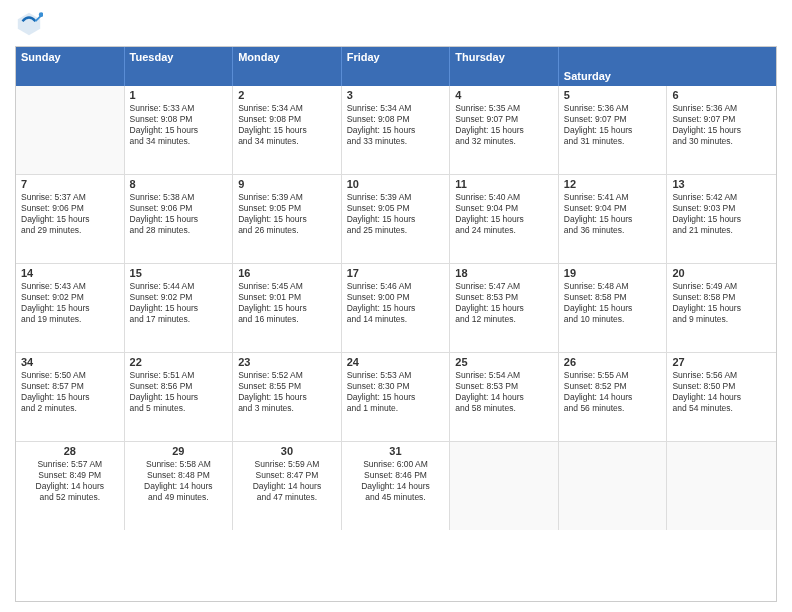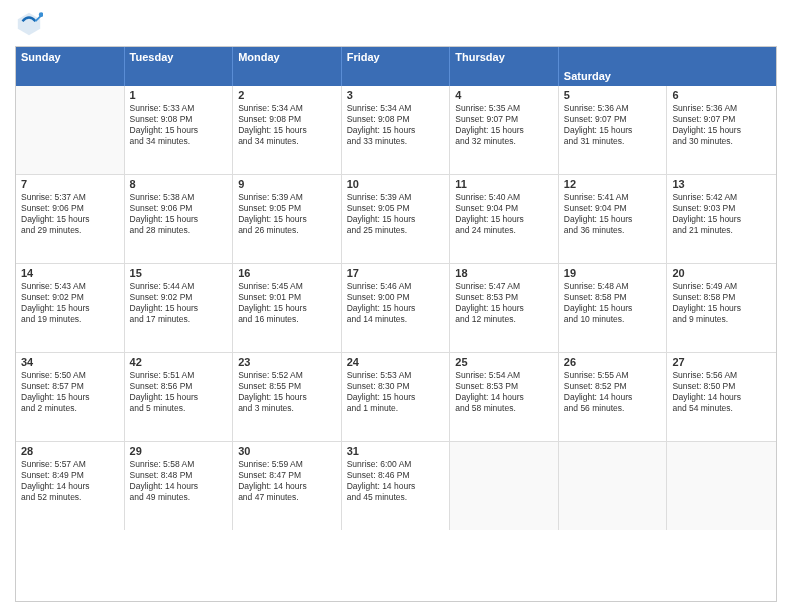--- a/index.html
+++ b/index.html
@@ -81,21 +81,21 @@
     .cal-body {
       display: flex;
       flex-direction: column;
     }
     .cal-row {
       display: grid;
       grid-template-columns: repeat(7, 1fr);
       border-bottom: 1px solid #ddd;
       flex: 1;
     }
-    .cal-row:last-child { border-bottom: none; }
+    .cal-row:last-child { border-bottom: none; text-align: center; }
     .cal-cell {
       border-right: 1px solid #ddd;
       padding: 3px 5px;
       font-size: 9px;
       color: #333;
       min-height: 88px;
       vertical-align: top;
     }
     .cal-cell:last-child { border-right: none; }
     .cal-cell.empty { background: #f9f9f9; }
@@ -294,21 +294,21 @@
         </div>
         <div class="cal-row">
           <div class="cal-cell">
             <span class="day-num">34</span>
             <span class="cell-line">Sunrise: 5:50 AM</span>
             <span class="cell-line">Sunset: 8:57 PM</span>
             <span class="cell-line">Daylight: 15 hours</span>
             <span class="cell-line">and 2 minutes.</span>
           </div>
           <div class="cal-cell">
-            <span class="day-num">42</span>
+            <span class="day-num">22</span>
             <span class="cell-line">Sunrise: 5:51 AM</span>
             <span class="cell-line">Sunset: 8:56 PM</span>
             <span class="cell-line">Daylight: 15 hours</span>
             <span class="cell-line">and 5 minutes.</span>
           </div>
           <div class="cal-cell">
             <span class="day-num">23</span>
             <span class="cell-line">Sunrise: 5:52 AM</span>
             <span class="cell-line">Sunset: 8:55 PM</span>
             <span class="cell-line">Daylight: 15 hours</span>

